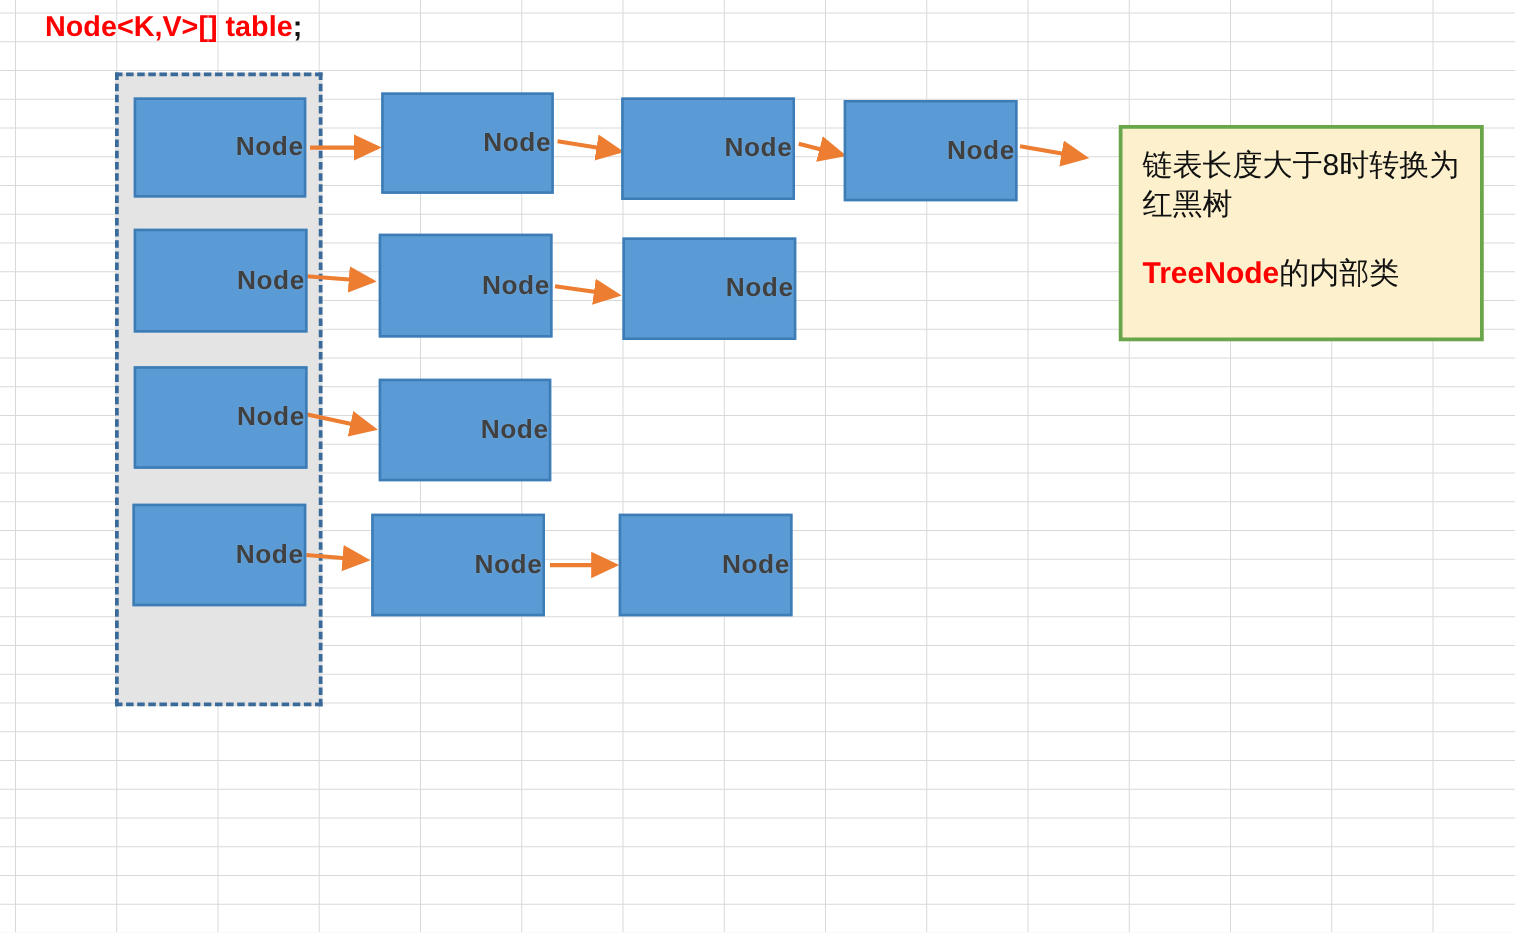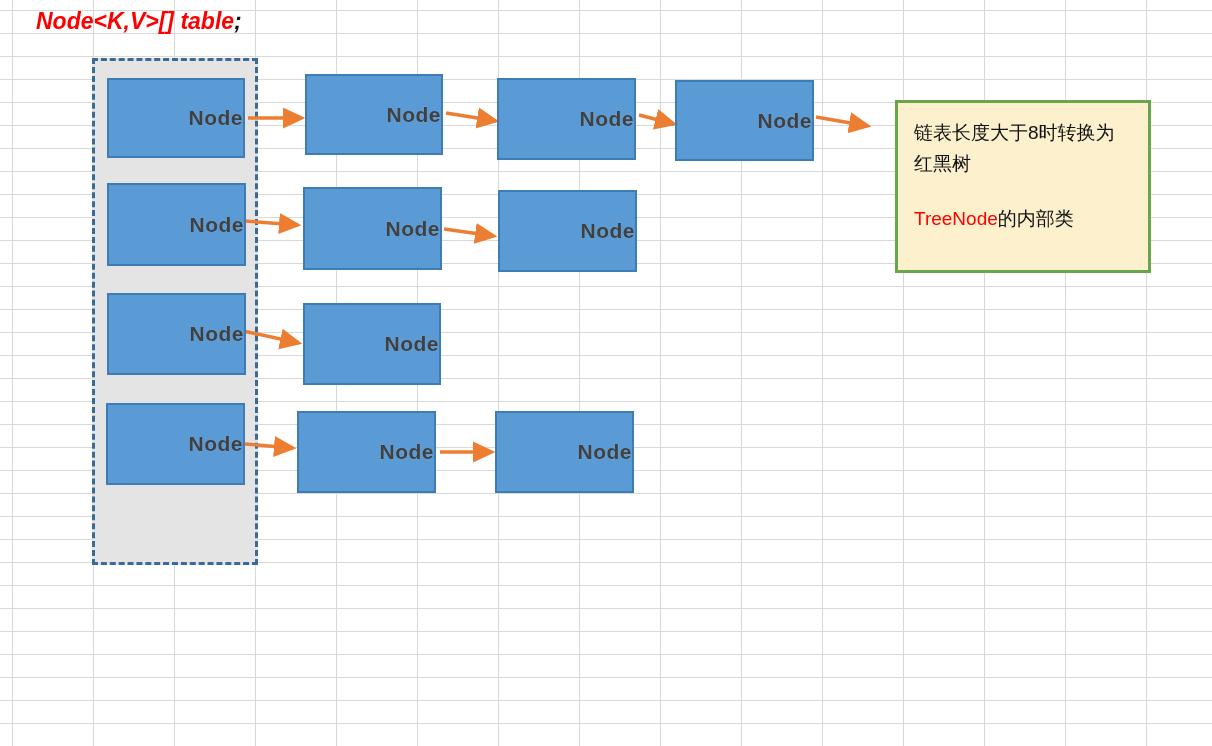--- a/index.html
+++ b/index.html
@@ -25,21 +25,20 @@
 
   
   .title {
     position: absolute;
     left: 36px;
     top: 8px;
     font-size: 23px;
     font-weight: bold;
     white-space: nowrap;
     letter-spacing: 0px;
-    font-style: italic;
   }
   .title .red { color: #fe0000; }
   .title .semi { color: #111111; font-weight: bold; }
 
   
   .array-box {
     position: absolute;
     left: 92px;
     top: 58px;
     width: 166px;
@@ -73,32 +72,32 @@
     width: 1212px;
     height: 746px;
     pointer-events: none;
   }
 
   
   .note {
     position: absolute;
     left: 895px;
     top: 100px;
-    width: 256px;
+    width: 292px;
     height: 173px;
     box-sizing: border-box;
     background: #fcf0cd;
     border: 3px solid #69a54a;
     padding: 14px 16px 16px 16px;
-    font-size: 19px;
+    font-size: 24px;
     color: #111111;
     line-height: 31px;
   }
   .note .spacer { height: 24px; }
-  .note .tree { color: #fe0000; font-weight: normal; margin-top: 44px; }
+  .note .tree { color: #fe0000; font-weight: bold; margin-top: 44px; }
 
   
   .caption {
     position: absolute;
     left: 112px;
     top: 636px;
     font-size: 20px;
     line-height: 33px;
     color: #111111;
     white-space: nowrap;

